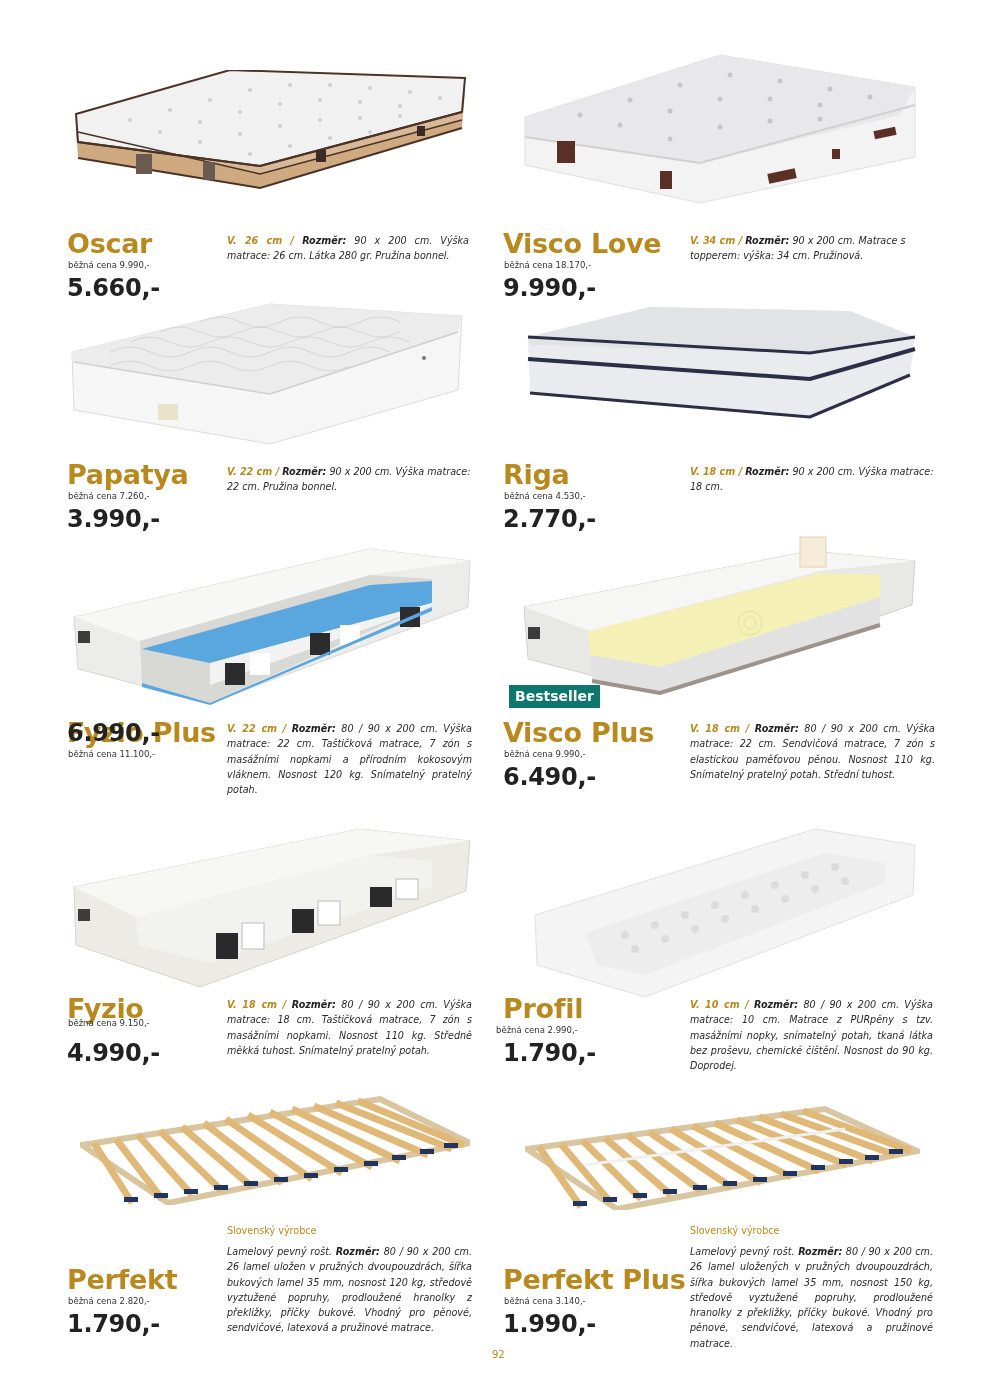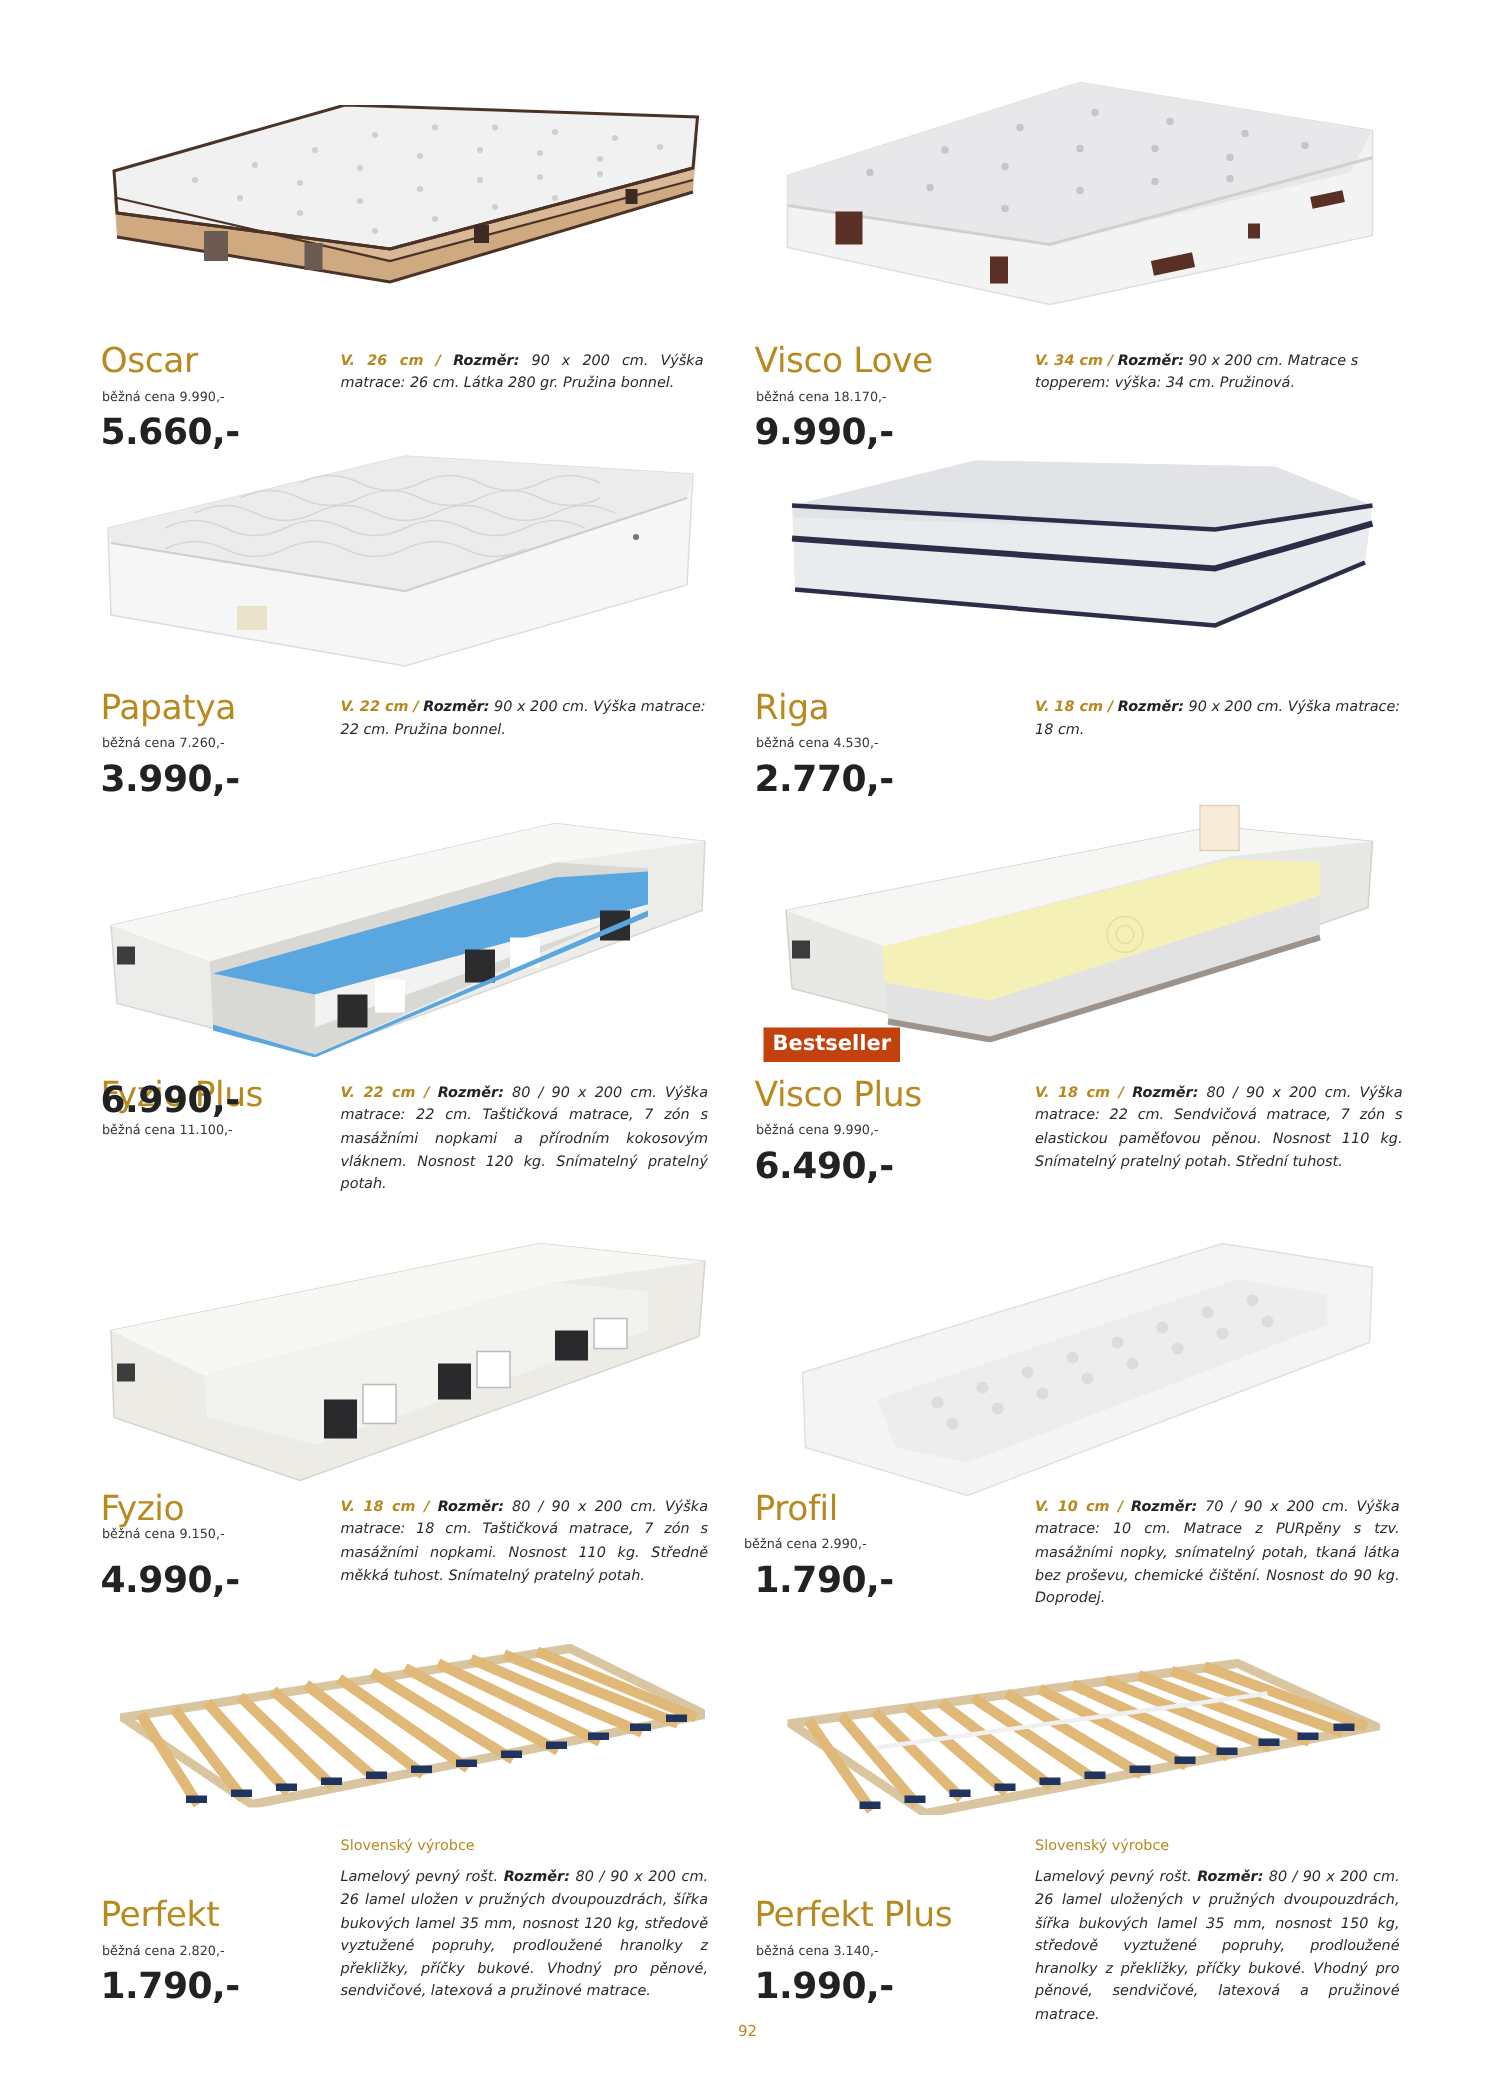--- a/index.html
+++ b/index.html
@@ -1,26 +1,26 @@
 <!DOCTYPE html>
 <html><head>
 <meta charset="utf-8">
 <style>
   * { box-sizing: border-box; margin: 0; padding: 0; }
   html, body { width: 1000px; height: 1396px; background: #ffffff; overflow: hidden; }
   body { position: relative; font-family: "DejaVu Sans", sans-serif; color: #1f1f1f; }
   .img { position: absolute; }
-  .name { position: absolute; font-family: "DejaVu Sans", sans-serif; font-weight: normal; font-size: 23px; color: #b8891f; letter-spacing: -0.3px; white-space: nowrap; }
+  .name { position: absolute; font-family: "DejaVu Sans", sans-serif; font-weight: bold; font-size: 27px; color: #b8891f; letter-spacing: -0.3px; white-space: nowrap; }
   .regular { position: absolute; font-size: 8.5px; color: #333; white-space: nowrap; }
   .price { position: absolute; font-weight: bold; font-size: 24px; color: #222; letter-spacing: -0.3px; white-space: nowrap; }
   .desc { position: absolute; font-size: 9.6px; line-height: 15.3px; color: #2a2a2a; text-align: justify; font-style: italic; }
   .desc .h { color: #b8891f; font-weight: bold; }
   .desc .b { font-weight: bold; color: #222; }
   .maker { position: absolute; font-size: 9.6px; color: #b8891f; }
-  .badge { position: absolute; background: #c2410c; color: #fff; font-weight: bold; font-size: 14px; padding: 2px 6px; line-height: 19px; }
+  .badge { position: absolute; background: #0f766e; color: #fff; font-weight: bold; font-size: 14px; padding: 2px 6px; line-height: 19px; }
   .page-no { position: absolute; left: 492px; top: 1349px; font-size: 10px; color: #b8891f; }
 
   svg { display: block; }
 </style>
 </head>
 <body>
 
 <div class="img" style="left:70px;top:70px;width:400px;height:140px;">
   <svg width="400" height="140" viewBox="0 0 400 140">
     <polygon points="6,62 160,8 395,22 392,58 190,118 8,88" fill="#d8b896"></polygon>
@@ -256,21 +256,21 @@
         <circle cx="320" cy="56" r="4"></circle>
     </g>
   </svg>
 </div>
 
 <div class="name" style="left:503px;top:993px;">Profil</div>
 <div class="regular" style="left:496px;top:1025px;">běžná cena 2.990,-</div>
 <div class="price" style="left:503px;top:1039px;">1.790,-</div>
 <div class="desc" style="left:690px;top:997px;width:243px;">
   <span class="h">V. 10 cm /</span>
-  <span class="b">Rozměr:</span><span> 70 / 90 x 200 cm. Výška matrace: 10 cm. Matrace z PURpěny s tzv. masážními nopky, snímatelný potah, tkaná látka bez proševu, chemické čištění. Nosnost do 90 kg. Doprodej.</span>
+  <span class="b">Rozměr:</span><span> 80 / 90 x 200 cm. Výška matrace: 10 cm. Matrace z PURpěny s tzv. masážními nopky, snímatelný potah, tkaná látka bez proševu, chemické čištění. Nosnost do 90 kg. Doprodej.</span>
 </div>
 
 <div class="img" style="left:80px;top:1095px;width:390px;height:110px;">
   <svg width="390" height="110" viewBox="0 0 390 110">
     <polygon points="2,50 300,4 390,48 88,108" fill="none" stroke="#d9c6a0" stroke-width="6"></polygon>
     <g stroke="#e0b878" stroke-width="7">
       <line x1="14" y1="48" x2="52" y2="108"></line>
         <line x1="36" y1="44" x2="82" y2="104"></line>
         <line x1="58" y1="40" x2="112" y2="100"></line>
         <line x1="80" y1="36" x2="142" y2="96"></line>

